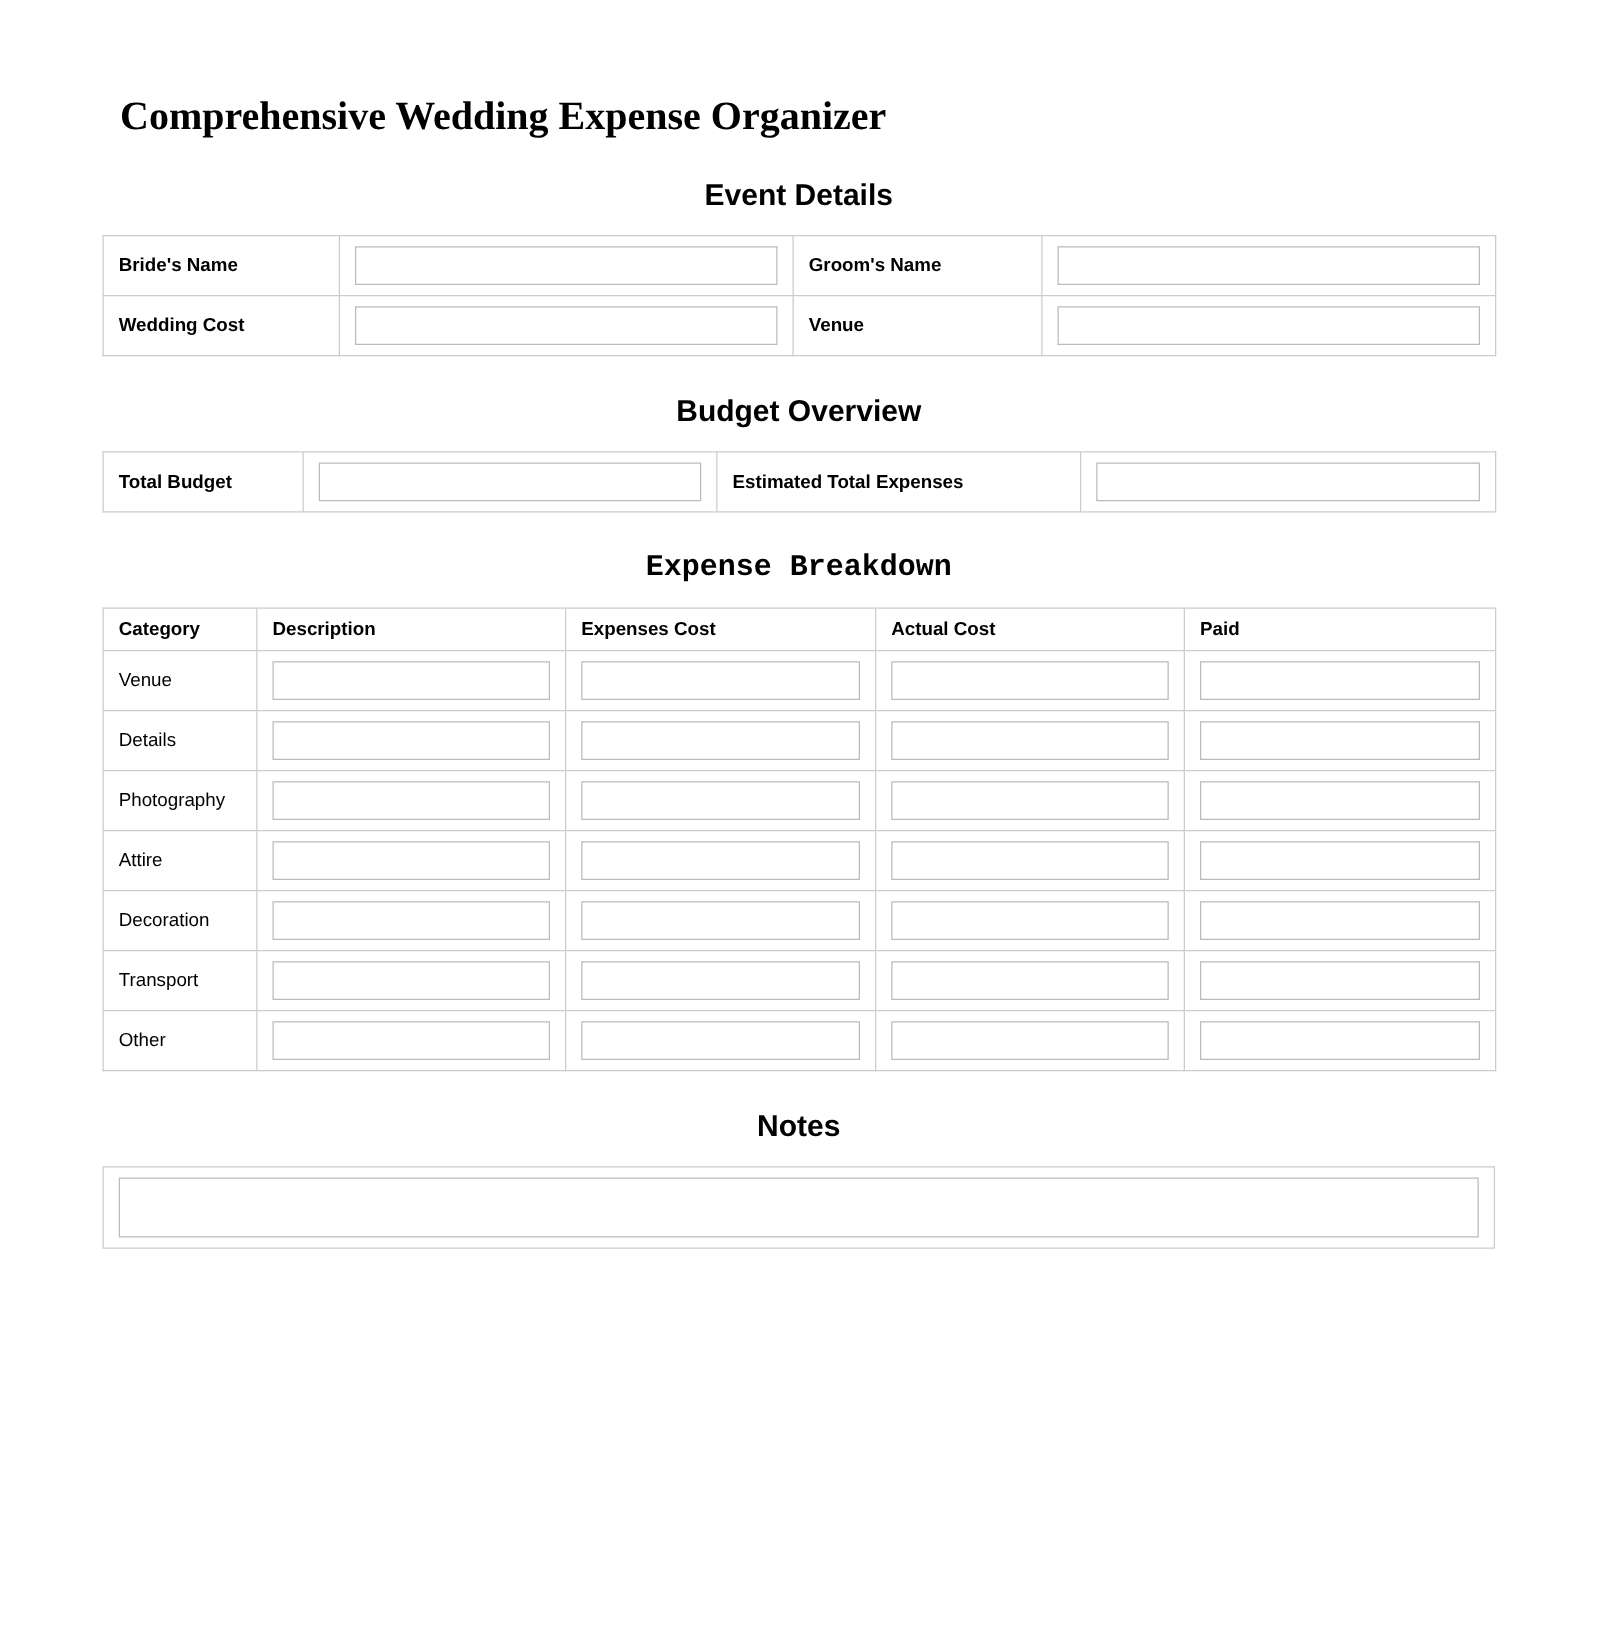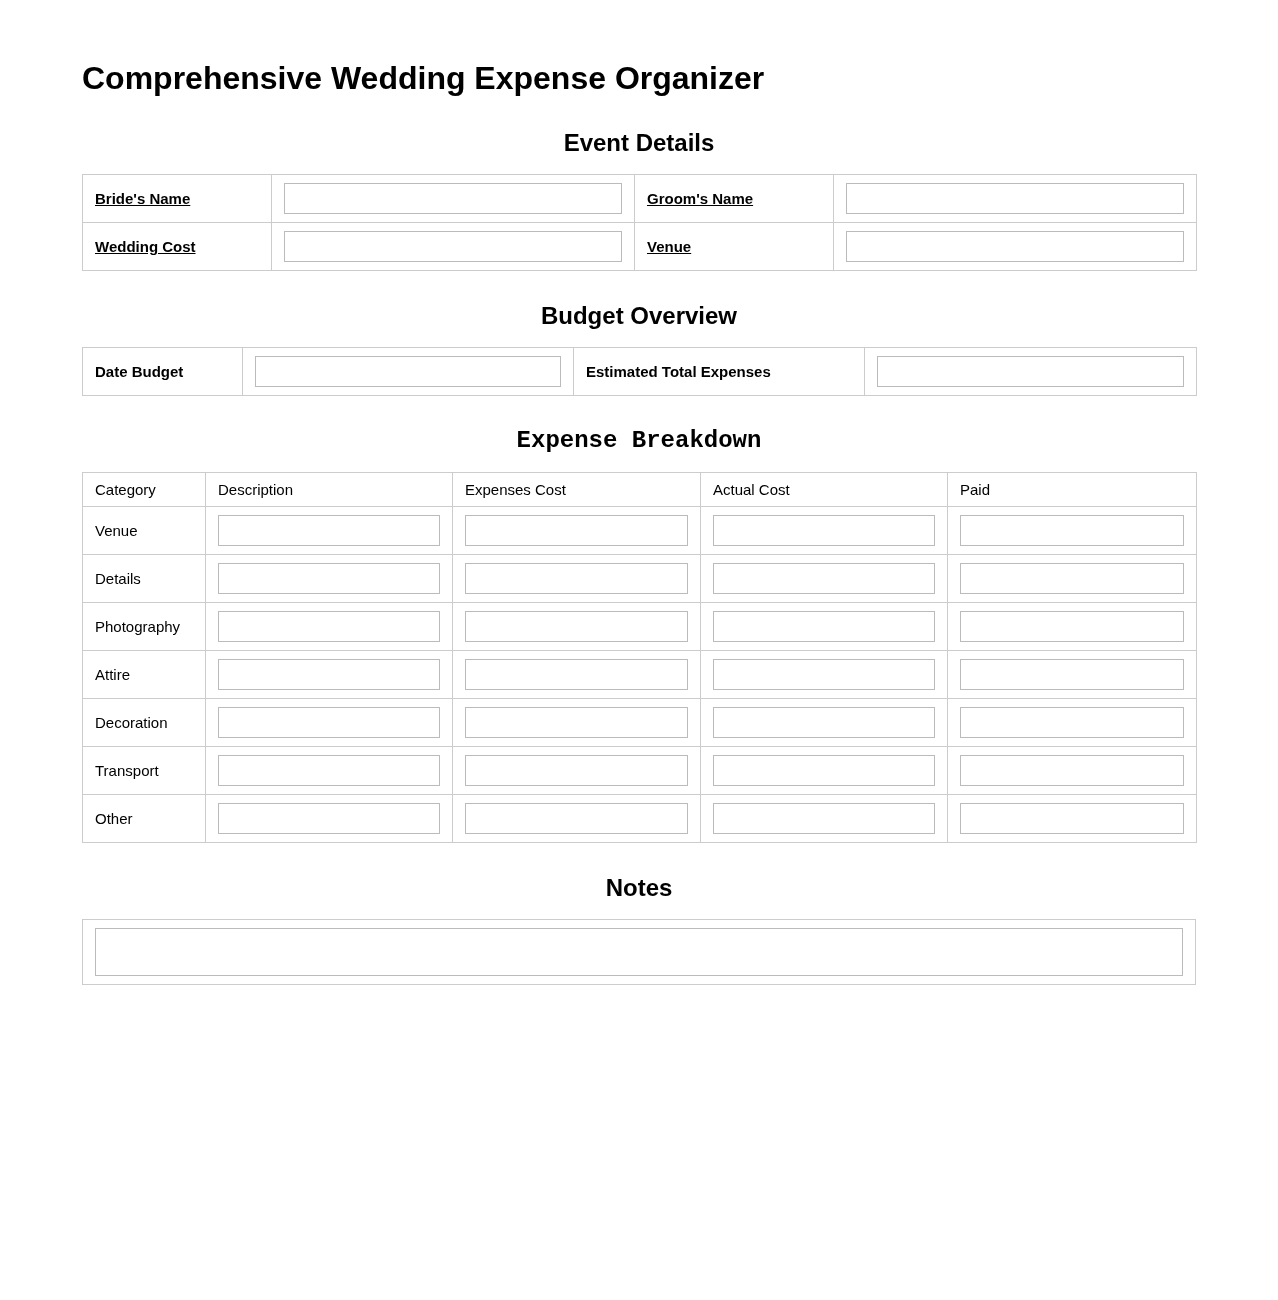--- a/index.html
+++ b/index.html
@@ -4,21 +4,21 @@
 <style>
   html, body { margin: 0; padding: 0; background: #ffffff; }
   body {
     font-family: "Liberation Sans", sans-serif;
     color: #000;
     width: 1278px;
     min-height: 1300px;
   }
   .page { position: relative; padding: 58px 82px 0 82px; width: 1114px; }
   h1 {
-    font-size: 32px; font-weight: bold; margin: 0; line-height: 40px;
+    font-size: 32px; font-weight: bold; margin: 14px; line-height: 40px; font-family: Liberation Serif, serif;
   }
   h2 {
     font-size: 24px; font-weight: bold; margin: 0; line-height: 30px; text-align: center;
   }
   table {
     border-collapse: collapse;
     width: 1114px;
     table-layout: fixed;
   }
   td, th {
@@ -35,29 +35,29 @@
     height: 31px;
     border: 1px solid #bbbbbb;
     background: #fff;
     margin: 0;
     padding: 2px 6px;
     font-family: "Liberation Sans", sans-serif;
     font-size: 14px;
     display: block;
   }
   #event-section h2 { margin-top: 30px; }
-  #event-table { margin-top: 16px; text-decoration: underline; }
+  #event-table { margin-top: 16px; }
   #event-table tr { height: 47px; }
   #event-table td { height: 47px; }
   #budget-section h2 { margin-top: 30px; }
   #budget-table { margin-top: 16px; }
   #budget-table td { height: 47px; }
   #expense-section h2 { margin-top: 30px; font-family: Liberation Mono, monospace; }
   #expense-table { margin-top: 16px; }
-  #expense-table th { height: 33px; font-weight: normal; }
+  #expense-table th { height: 33px; font-weight: bold; }
   #expense-table td { height: 47px; }
   #notes-section h2 { margin-top: 30px; }
   #notes-box {
     margin-top: 16px;
     width: 1114px;
     box-sizing: border-box;
     border: 1px solid #cccccc;
     padding: 8px 12px;
   }
   #notes-box textarea {
@@ -116,21 +116,21 @@
     <h2>Budget Overview</h2>
     <table id="budget-table">
       <colgroup>
         <col style="width:160px">
           <col style="width:331px">
           <col style="width:291px">
           <col style="width:332px">
       </colgroup>
       <tbody>
           <tr>
-        <td class="lbl">Date Budget</td>
+        <td class="lbl">Total Budget</td>
         <td>
               <input class="field" type="text" value="" style="">
             </td>
         <td class="lbl">Estimated Total Expenses</td>
         <td>
               <input class="field" type="text" value="" style="">
             </td>
       </tr>
     </tbody>
       </table>

